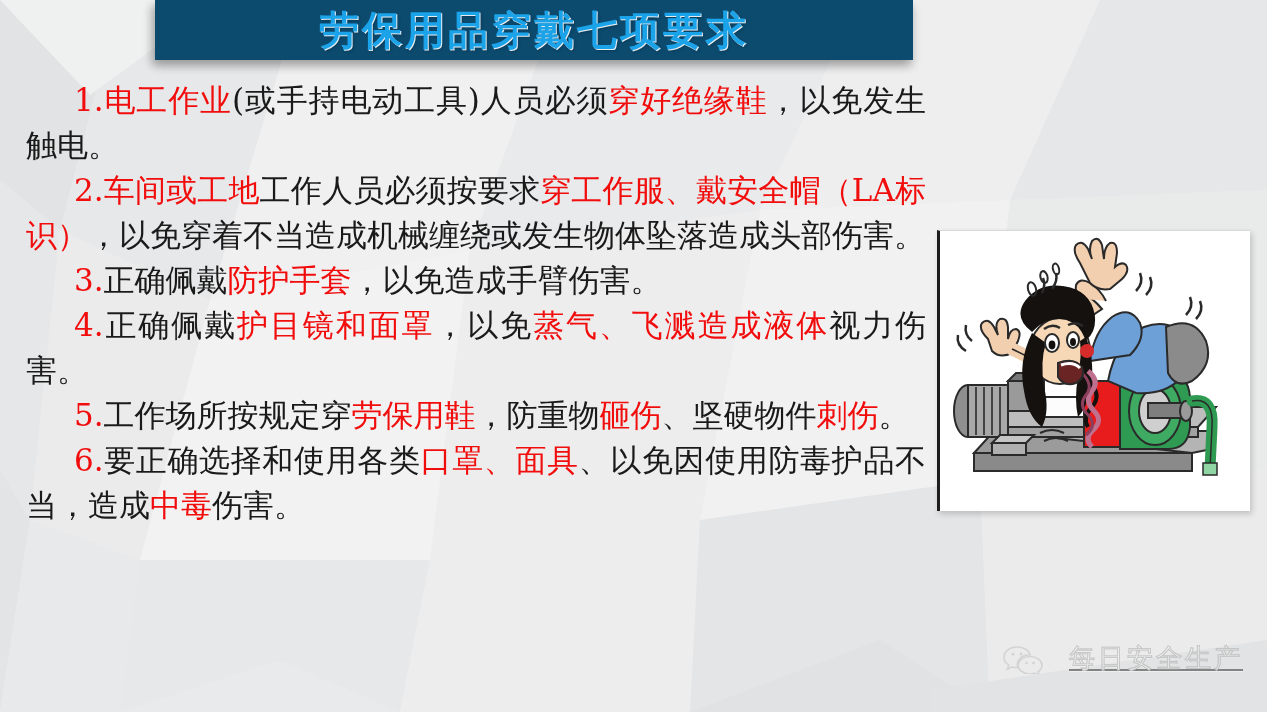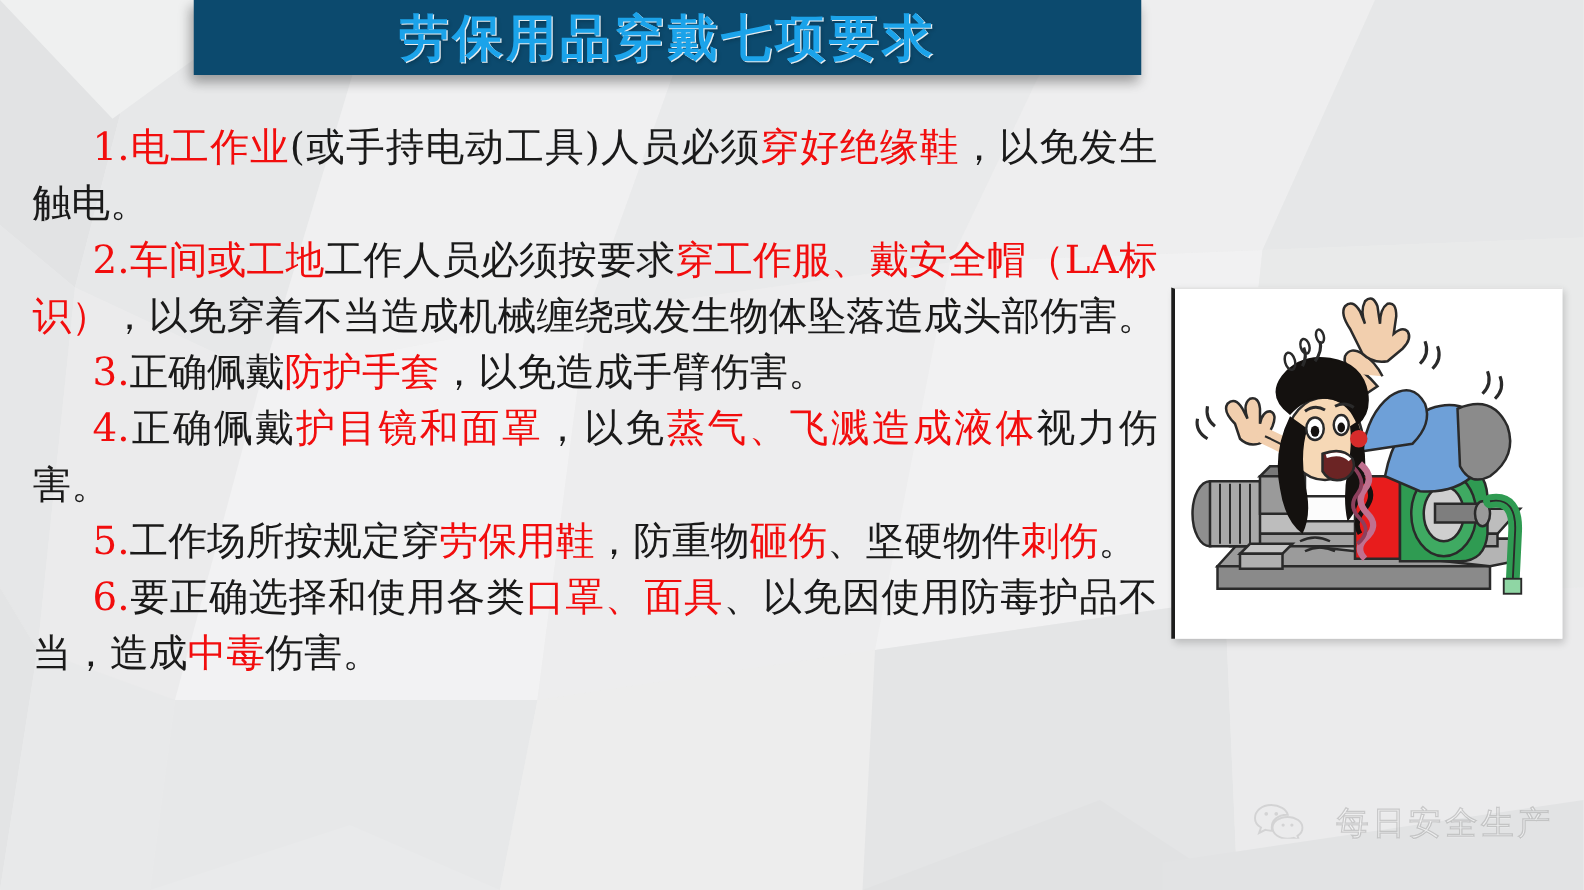--- a/index.html
+++ b/index.html
@@ -37,21 +37,21 @@
   }
   .title-text{
     color:#1ba3ea;font-size:40px;font-weight:bold;letter-spacing:3px;
     font-family:"DejaVu Sans","Liberation Sans",sans-serif;
     text-shadow:1px 1px 0 rgba(255,255,255,.9), 2px 2px 3px rgba(0,0,0,.18);
     white-space:nowrap;
   }
 
   
   .body-wrap{
-    position:absolute;left:26px;top:96px;width:900px;z-index:4;
+    position:absolute;left:26px;top:78px;width:900px;z-index:4;
   }
   .para{
     font-size:31px;
     line-height:45px;
     color:#1a1a1a;
     text-indent:48px;
     margin:0 0 0 0;
     letter-spacing:0px;
     text-align:justify;
     text-justify:inter-ideograph;
@@ -68,21 +68,21 @@
     border-left:3px solid #1d1d1d;
     border-top:1px solid #d9d9d9;
     box-shadow:2px 3px 6px rgba(0,0,0,0.18);
     overflow:hidden;
   }
   .illus svg{display:block;width:100%;height:100%;}
 
   
   .watermark{
     position:absolute;right:24px;bottom:36px;z-index:6;
-    display:flex;gap:26px;opacity:.42;
+    display:flex;align-items:center;gap:26px;opacity:.42;text-decoration:underline;
   }
   .wm-text{
     font-size:26px;color:#fefefe;letter-spacing:3px;
     font-family:"DejaVu Serif","Liberation Serif",serif;
     -webkit-text-stroke:1px #9a9a9a;
     text-shadow:0 1px 0 #ffffff;
   }
   .wm-icon{width:40px;height:30px;}
 </style>
 </head>

